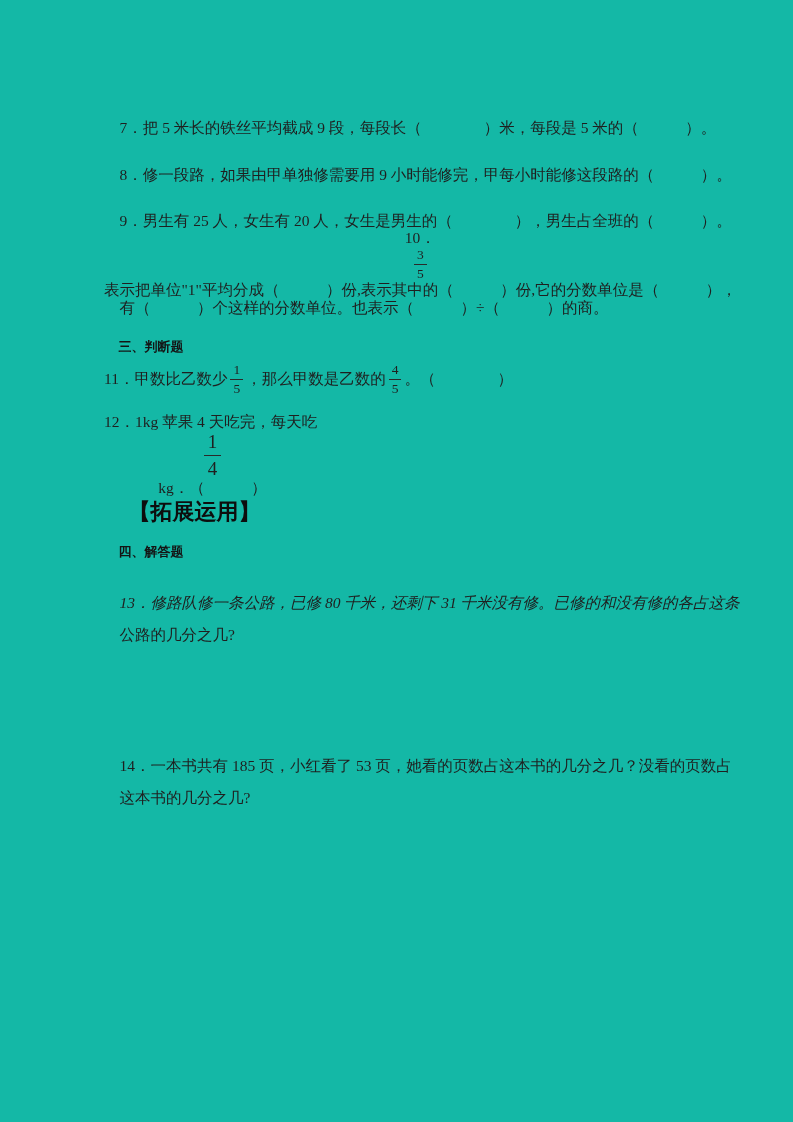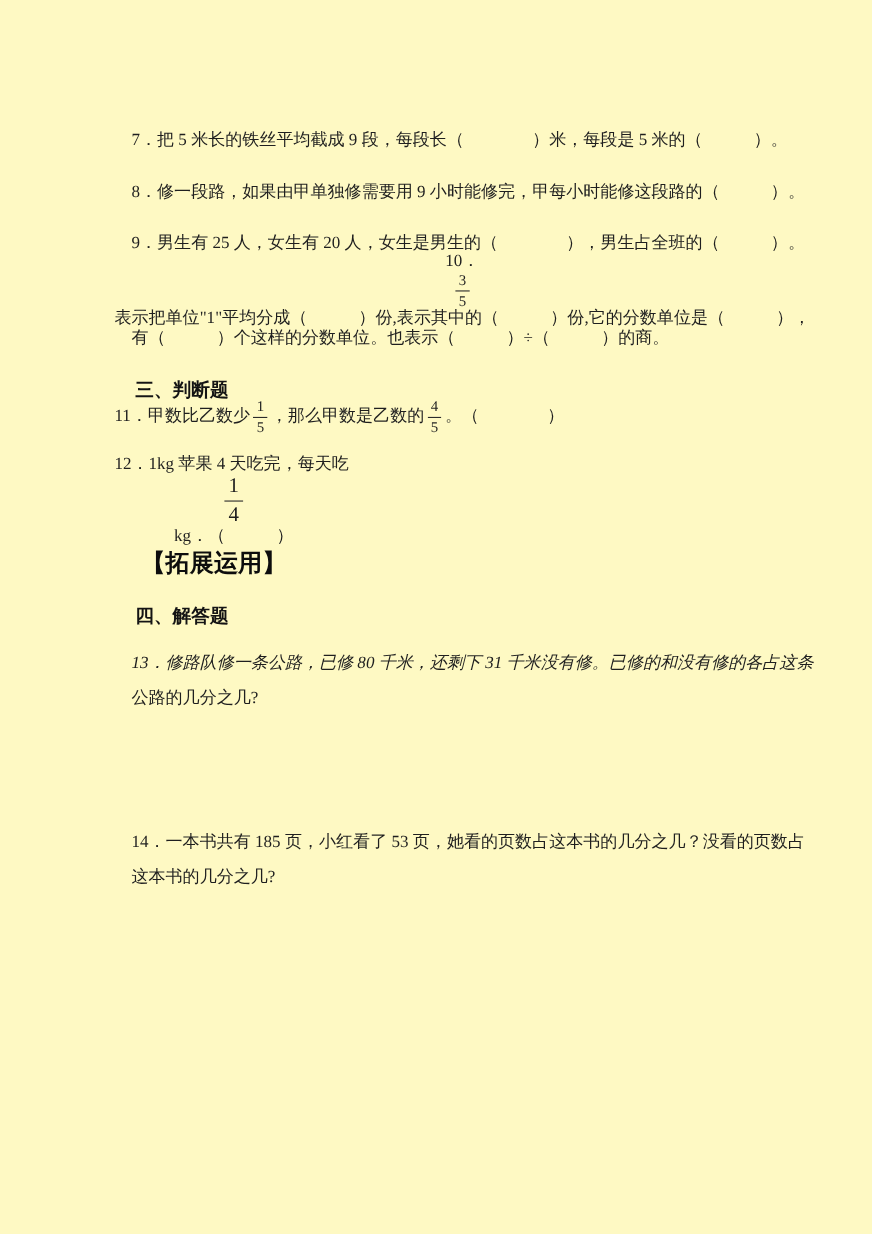--- a/index.html
+++ b/index.html
@@ -1,20 +1,20 @@
 <!DOCTYPE html>
 <html><head>
 <meta charset="utf-8">
 <style>
   html, body { margin: 0; padding: 0; background: #ffffff; }
   .page {
     position: relative;
     width: 793px;
     height: 1122px;
-    background: #fef9c3;
+    background: #14b8a6;
     color: #1f1f1f;
     font-family: "Liberation Serif", "DejaVu Serif", serif;
     font-size: 15.5px;
     overflow: hidden;
   }
   .line {
     position: absolute;
     left: 104px;
     white-space: pre;
     line-height: 1.15;
@@ -38,21 +38,21 @@
   .frac .den { padding-top: 2px; }
   .frac.big {
     font-size: 19px;
     margin: 0 5px;
   }
   .frac.big .num { padding: 1px 4px 3px; }
   .frac.big .den { padding-top: 3px; }
   .h-sub {
     font-family: "Liberation Sans", "DejaVu Sans", sans-serif;
     font-weight: bold;
-    font-size: 17px;
+    font-size: 13px;
     color: #141414;
   }
   .h-big {
     font-family: "Liberation Sans", "DejaVu Sans", sans-serif;
     font-weight: bold;
     font-size: 22px;
     color: #0d0d0d;
   }
 </style>
 </head>

